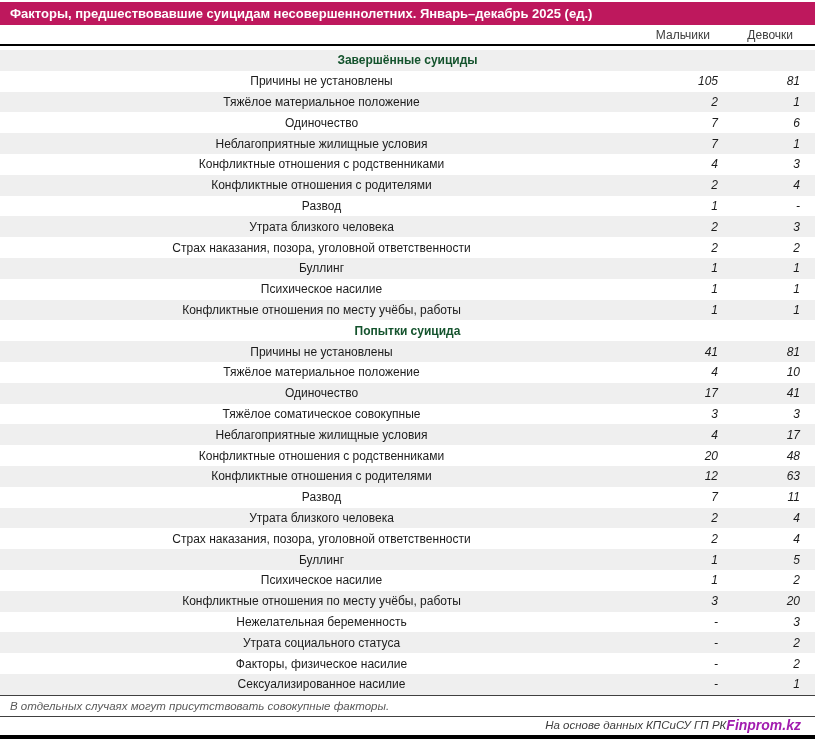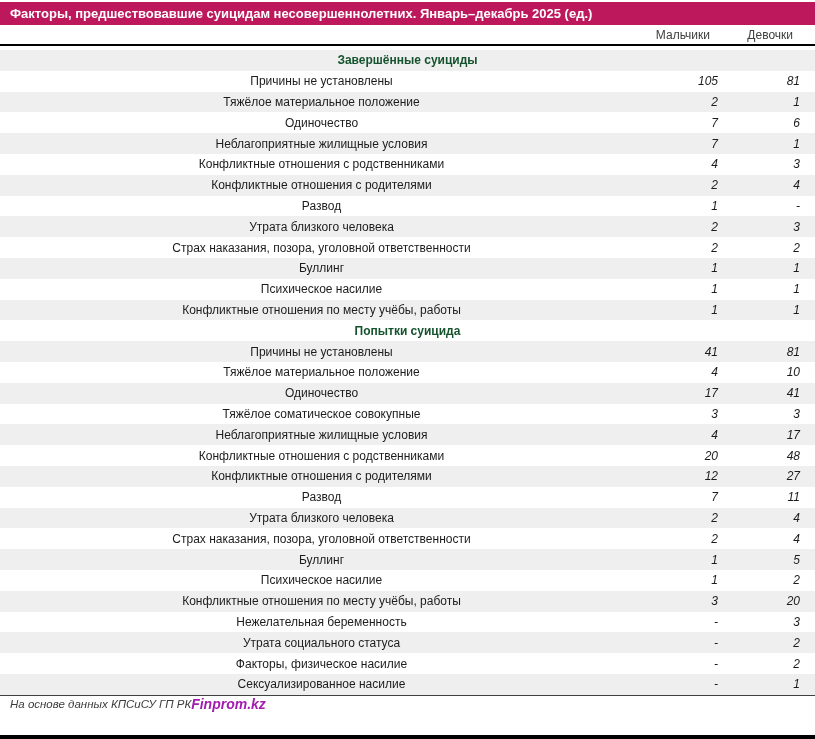--- a/index.html
+++ b/index.html
@@ -79,21 +79,21 @@
     padding: 0 10px;
     font-style: italic;
     font-size: 11.5px;
     color: #595959;
   }
   .source-row {
     border-top: 1px solid #404040;
     height: 17px;
     display: flex;
     align-items: center;
-    justify-content: flex-start;
+    justify-content: flex-end;
     padding: 0 10px;
   }
   .source-text {
     font-style: italic;
     font-size: 11.5px;
     color: #3c3c3c;
   }
   .brand-text {
     font-style: italic;
     font-weight: bold;
@@ -215,21 +215,21 @@
         <div class="cell num girls">17</div>
       </div>
       <div class="row data-row">
         <div class="cell label">Конфликтные отношения с родственниками</div>
         <div class="cell num boys">20</div>
         <div class="cell num girls">48</div>
       </div>
       <div class="row data-row">
         <div class="cell label">Конфликтные отношения с родителями</div>
         <div class="cell num boys">12</div>
-        <div class="cell num girls">27</div>
+        <div class="cell num girls">63</div>
       </div>
       <div class="row data-row">
         <div class="cell label">Развод</div>
         <div class="cell num boys">7</div>
         <div class="cell num girls">11</div>
       </div>
       <div class="row data-row">
         <div class="cell label">Утрата близкого человека</div>
         <div class="cell num boys">2</div>
         <div class="cell num girls">4</div>
@@ -269,20 +269,23 @@
         <div class="cell num boys">-</div>
         <div class="cell num girls">2</div>
       </div>
       <div class="row data-row">
         <div class="cell label">Сексуализированное насилие</div>
         <div class="cell num boys">-</div>
         <div class="cell num girls">1</div>
       </div>
     </div>
 
+  <div class="footnote-row">
+    <span>В отдельных случаях могут присутствовать совокупные факторы.</span>
+  </div>
 
   <div class="source-row">
     <span class="source-text">На основе данных КПСиСУ ГП РК</span>
     <span class="brand-text">Finprom.kz</span>
   </div>
 
   <div class="bottom-bar"></div>
 
 </div>
 

